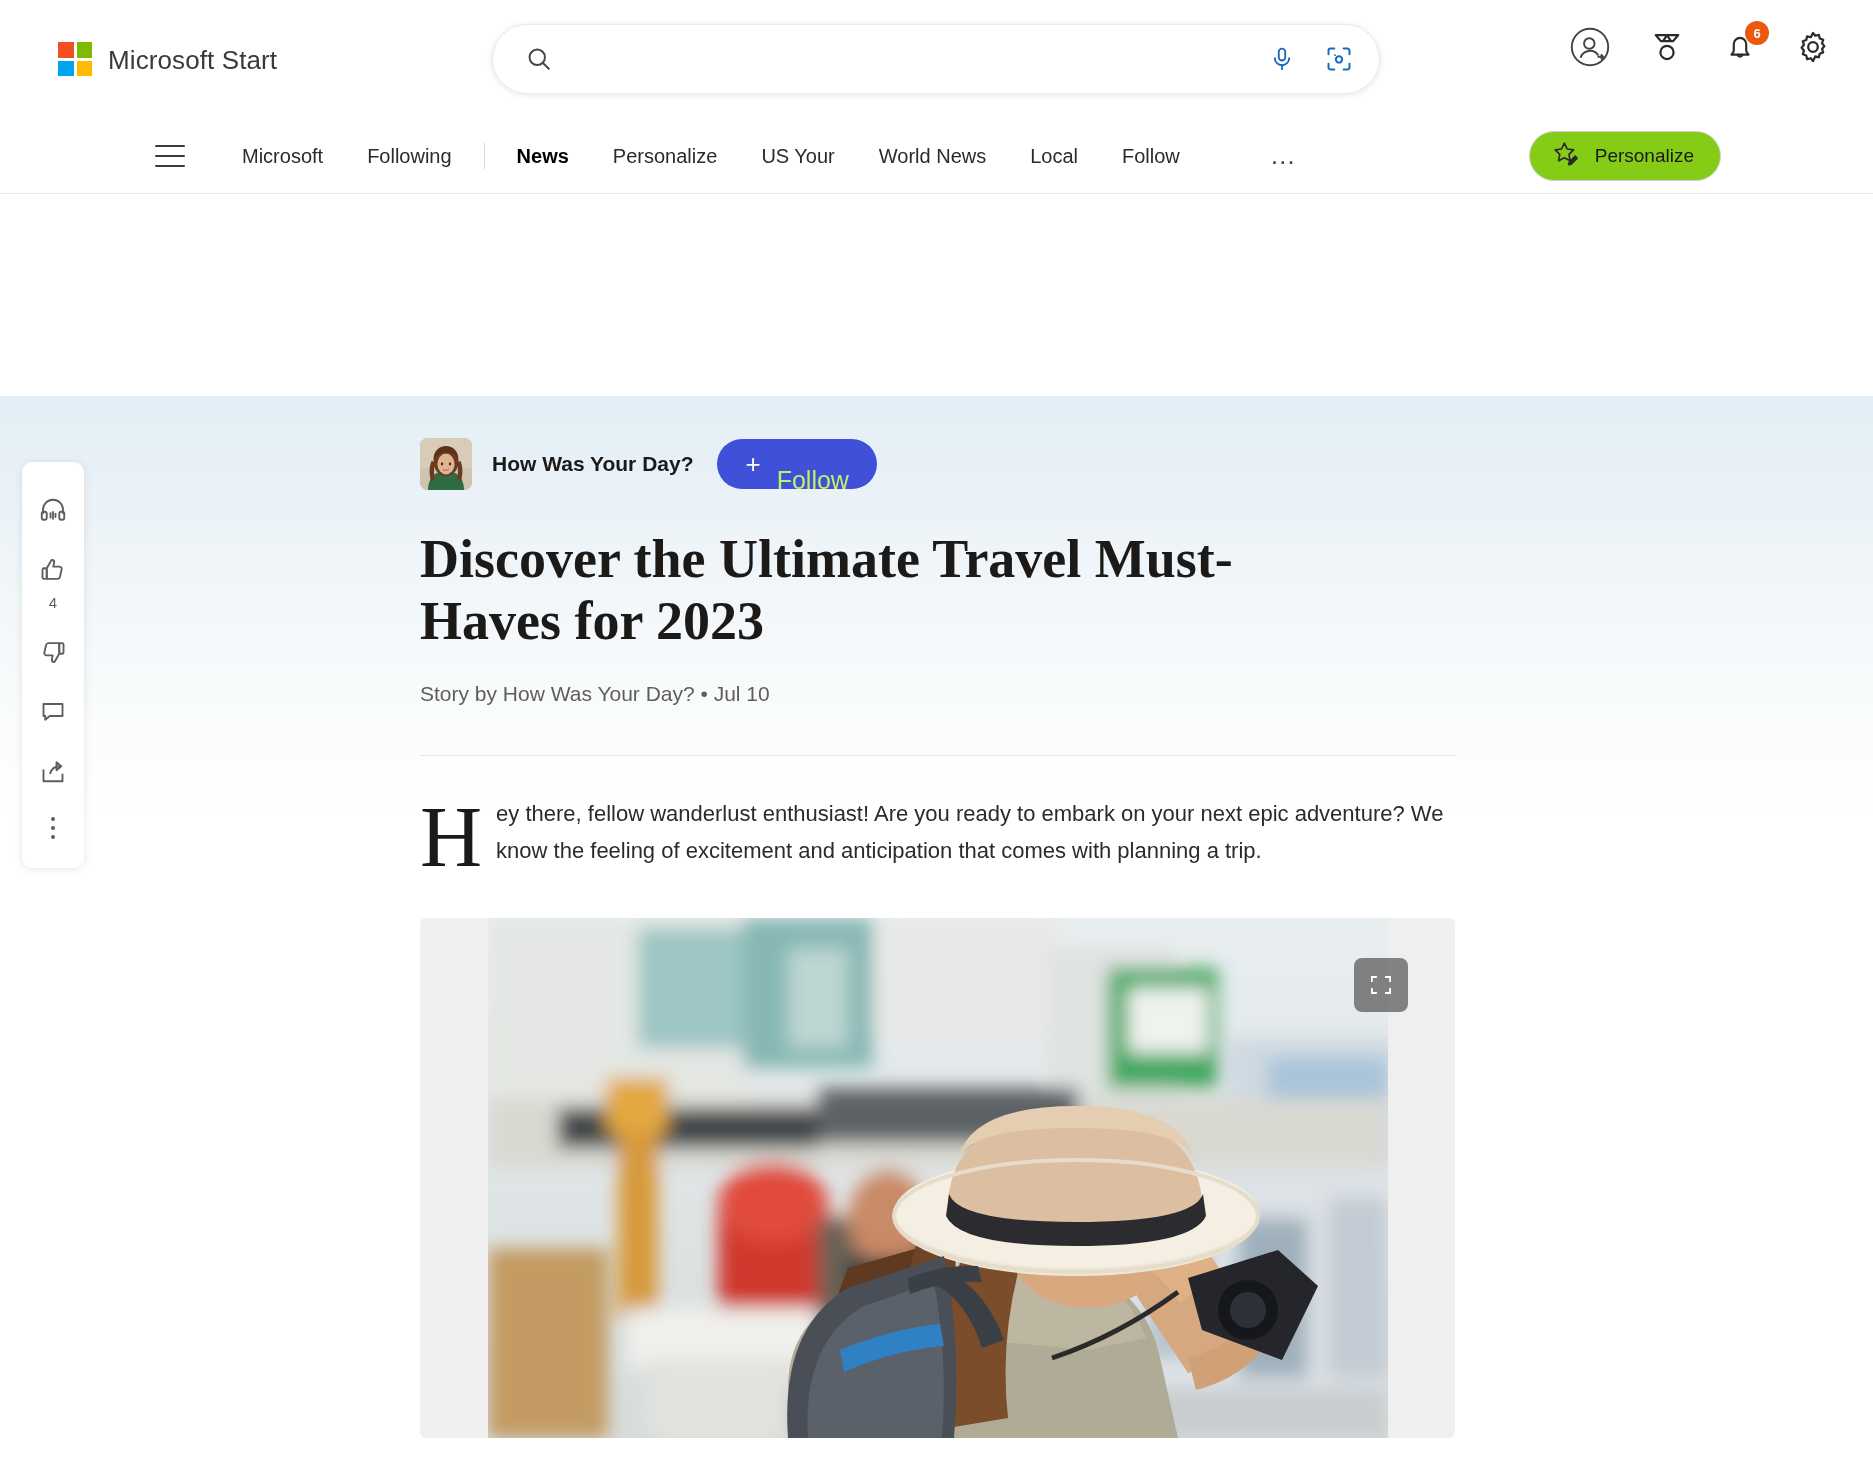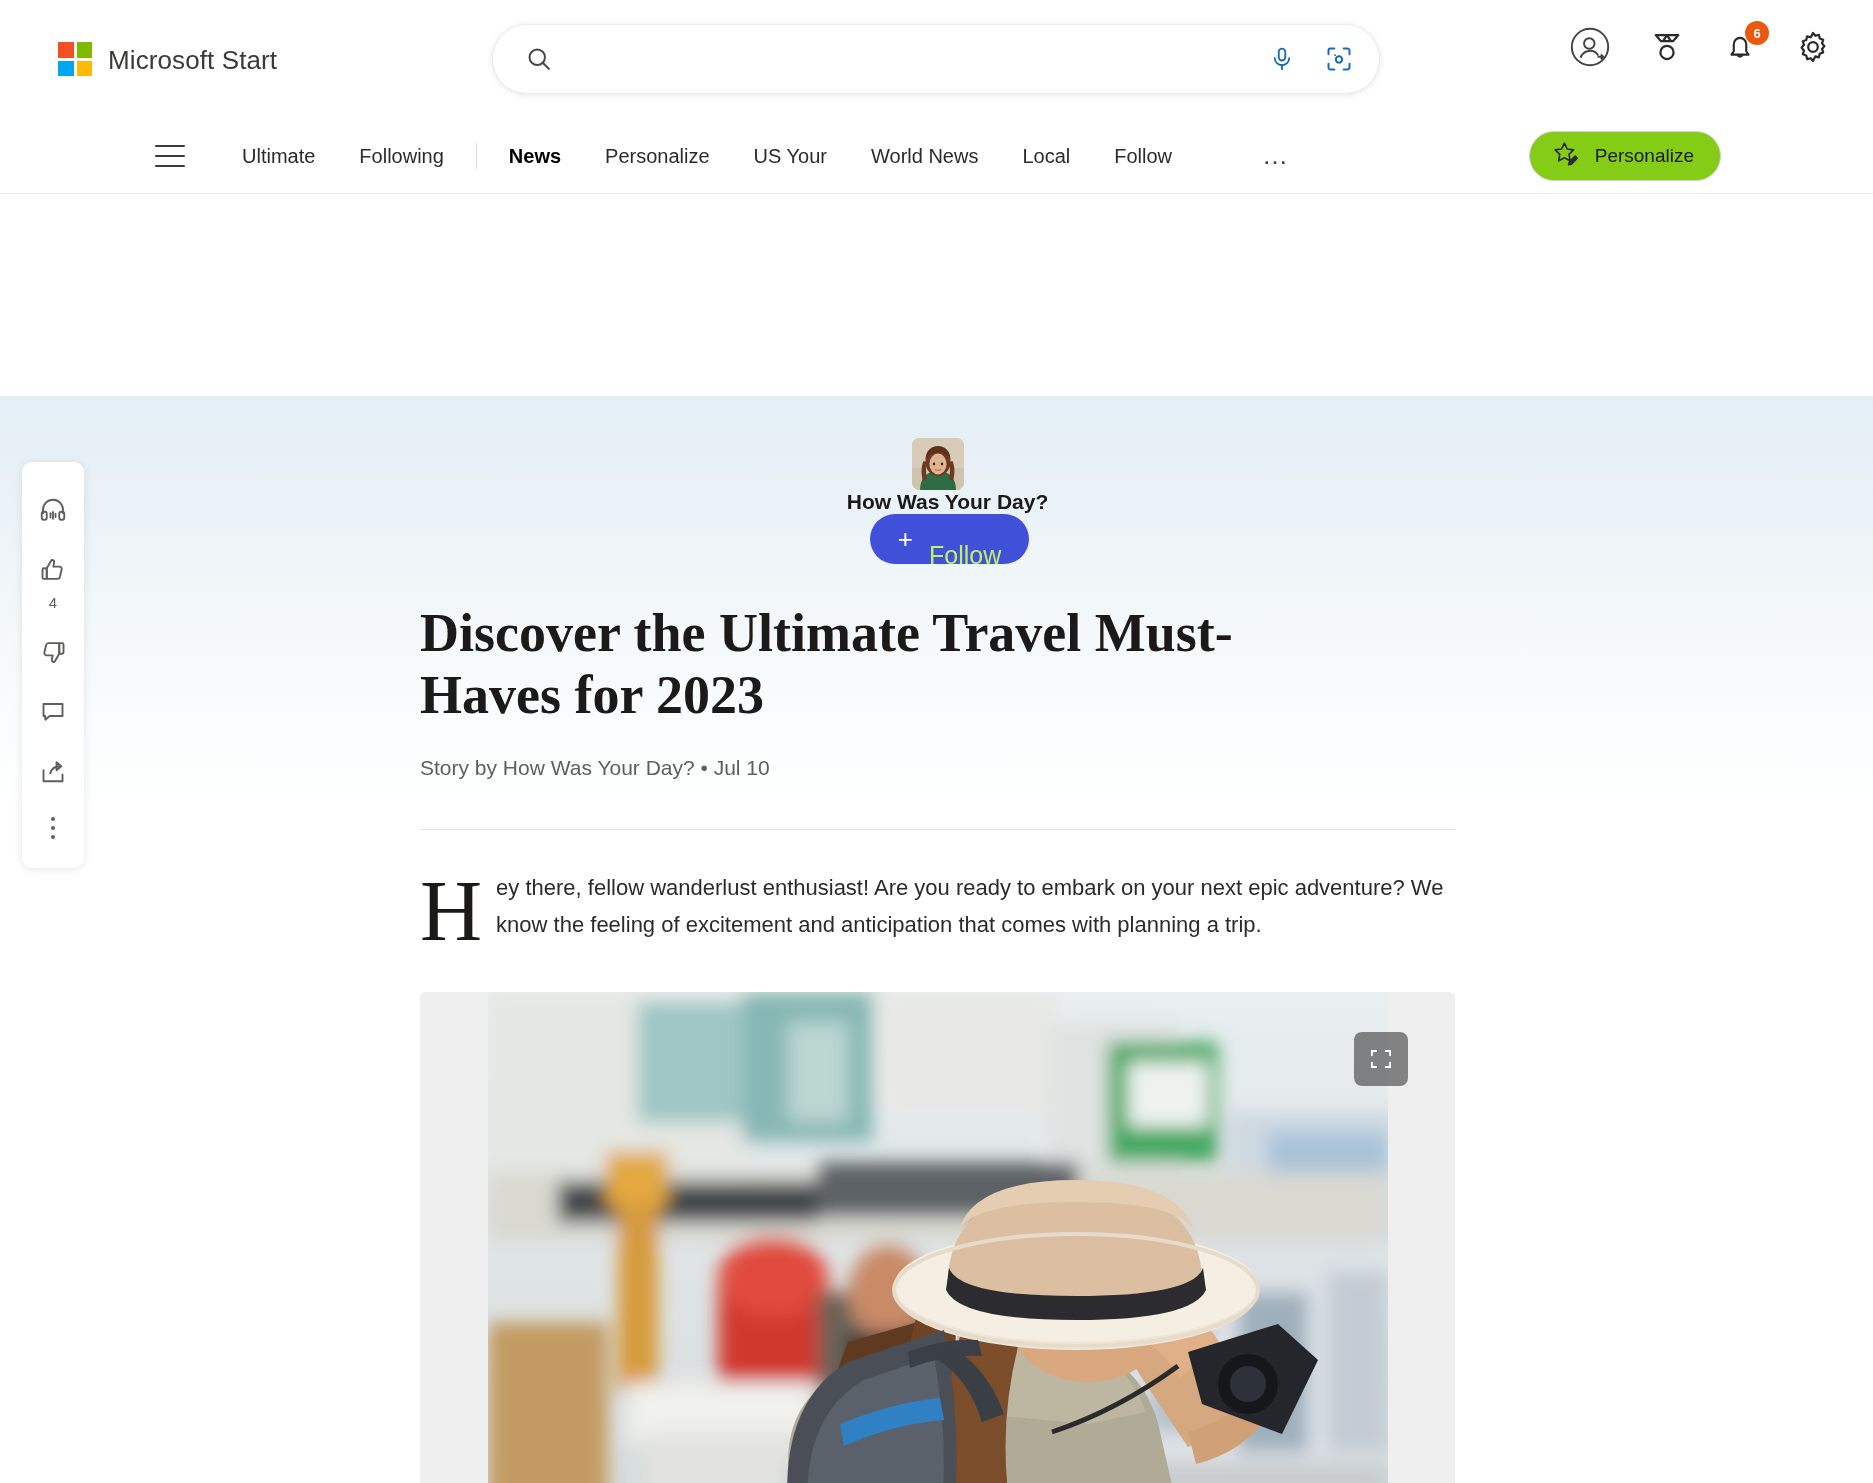--- a/index.html
+++ b/index.html
@@ -185,21 +185,21 @@
   .dots-v i { width: 4px; height: 4px; border-radius: 50%; background: #605e5c; display: block; }
 
   
   .article {
     position: absolute;
     left: 420px;
     top: 0;
     width: 1035px;
   }
 
-  .pub-row { display: flex; align-items: center; gap: 0; padding-top: 42px; flex-direction: column; }
+  .pub-row { display: flex; align-items: center; gap: 0; padding-top: 42px; }
   .pub-avatar {
     width: 52px; height: 52px;
     border-radius: 8px;
     overflow: hidden;
     position: relative;
     flex: 0 0 auto;
     background: #cdb79e;
     cursor: pointer;
   }
   .pub-name {
@@ -373,21 +373,21 @@
 </div>
 
 <div class="navbar">
   <div class="hamburger">
     <span></span>
       <span></span>
       <span></span>
   </div>
 
   <div class="navlinks">
-    <span class="navlink">Ultimate</span>
+    <span class="navlink">Microsoft</span>
     <span class="navlink">Following</span>
     <span class="nav-sep"></span>
     <span class="navlink active">News</span>
     <span class="navlink">Personalize</span>
     <span class="navlink">US Your</span>
     <span class="navlink">World News</span>
     <span class="navlink">Local</span>
     <span class="navlink">Follow</span>
     <span class="nav-more">…</span>
   </div>

